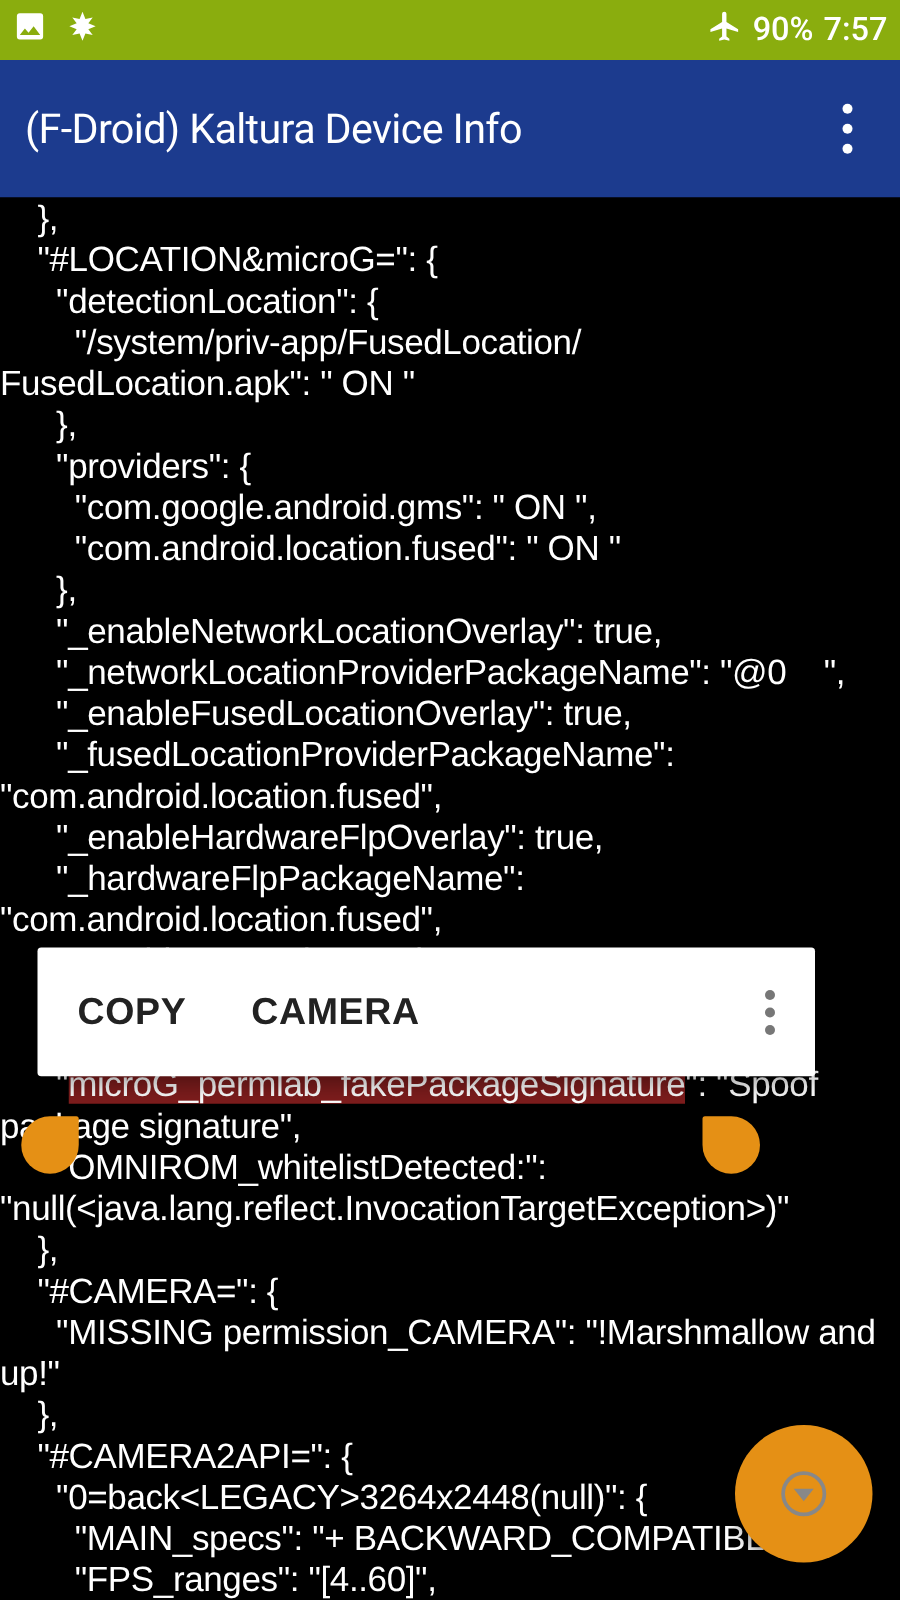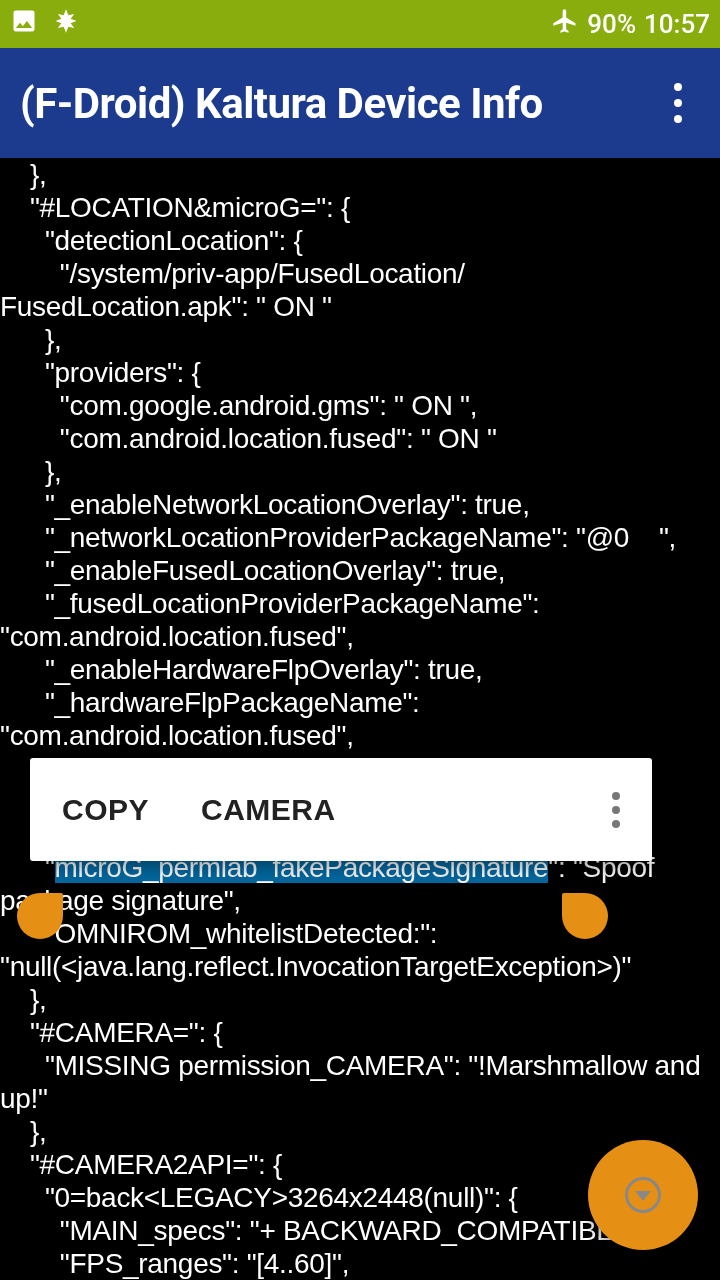--- a/index.html
+++ b/index.html
@@ -2,25 +2,25 @@
 <html><head>
 <meta charset="utf-8">
 <style>
   * { margin: 0; padding: 0; box-sizing: border-box; }
   html, body { width: 720px; height: 1280px; overflow: hidden; font-family: Roboto, -apple-system, sans-serif; background: #000; }
   .statusbar { height: 48px; background: #8aad0e; display: flex; align-items: center; justify-content: space-between; padding: 0 10px; color: #fff; font-size: 26px; font-weight: 500; }
   .status-left { display: flex; gap: 14px; align-items: center; }
   .status-right { display: flex; gap: 8px; align-items: center; }
   .statusbar svg { fill: #fff; }
   .appbar { height: 110px; background: #1c3b8e; display: flex; align-items: center; justify-content: space-between; padding: 0 20px; }
-  .appbar-title { color: #fff; font-size: 42px; font-weight: 700; letter-spacing: -0.5px; }
+  .appbar-title { color: #fff; font-size: 33px; font-weight: 400; letter-spacing: -0.5px; }
   .appbar-menu { width: 44px; height: 44px; display: flex; align-items: center; justify-content: center; }
   .content { position: relative; height: calc(1280px - 48px - 110px); background: #000; color: #fff; font-family: sans-serif; font-size: 28px; line-height: 33px; overflow: hidden; white-space: pre; letter-spacing: -0.3px; }
   .content .txt { position: absolute; top: 0; left: 0; right: 0; }
-  .hl { background: #0369a1; }
+  .hl { background: #7f1d1d; }
   .handle { position: absolute; width: 46px; height: 46px; background: #e59015; }
   .handle.left  { border-radius: 50% 2px 50% 50%; left: 17px;  top: 735px; }
   .handle.right { border-radius: 2px 50% 50% 50%; left: 562px; top: 735px; }
   .popup { position: absolute; left: 30px; top: 600px; width: 622px; height: 103px; background: #fff; border-radius: 3px; box-shadow: 0 6px 20px rgba(0,0,0,.4); display: flex; align-items: center; padding: 0 32px; gap: 52px; }
   .popup-item { color: #222; font-size: 30px; font-weight: 600; letter-spacing: 0.5px; }
   .popup-more { margin-left: auto; display: flex; flex-direction: column; gap: 6px; align-items: center; }
   .popup-more .d { width: 8px; height: 8px; background: #777; border-radius: 50%; }
   .fab { position: absolute; right: 22px; bottom: 30px; width: 110px; height: 110px; border-radius: 50%; background: #e59015; box-shadow: 0 6px 12px rgba(0,0,0,.4); display: flex; align-items: center; justify-content: center; }
   .fab-inner { width: 36px; height: 36px; border: 3px solid #888; border-radius: 50%; display: flex; align-items: center; justify-content: center; }
   .fab-inner::after { content: ""; width: 0; height: 0; border-left: 8px solid transparent; border-right: 8px solid transparent; border-top: 10px solid #888; margin-top: 2px; }
@@ -43,21 +43,21 @@
         </svg>
     </span>
   </div>
   <div class="status-right">
     <span>
       <svg width="28" height="28" viewBox="0 0 24 24">
           <path d="M21 16v-2l-8-5V3.5a1.5 1.5 0 0 0-3 0V9l-8 5v2l8-2.5V19l-2 1.5V22l3.5-1 3.5 1v-1.5L13 19v-5.5l8 2.5z"></path>
         </svg>
     </span>
     <span>90%</span>
-    <span>10:57</span>
+    <span>7:57</span>
   </div>
 </div>
 
 <div class="appbar">
   <div class="appbar-title">(F-Droid) Kaltura Device Info</div>
   <div class="appbar-menu">
     <div class="vdots">
       <div class="d"></div>
         <div class="d"></div>
         <div class="d"></div>

